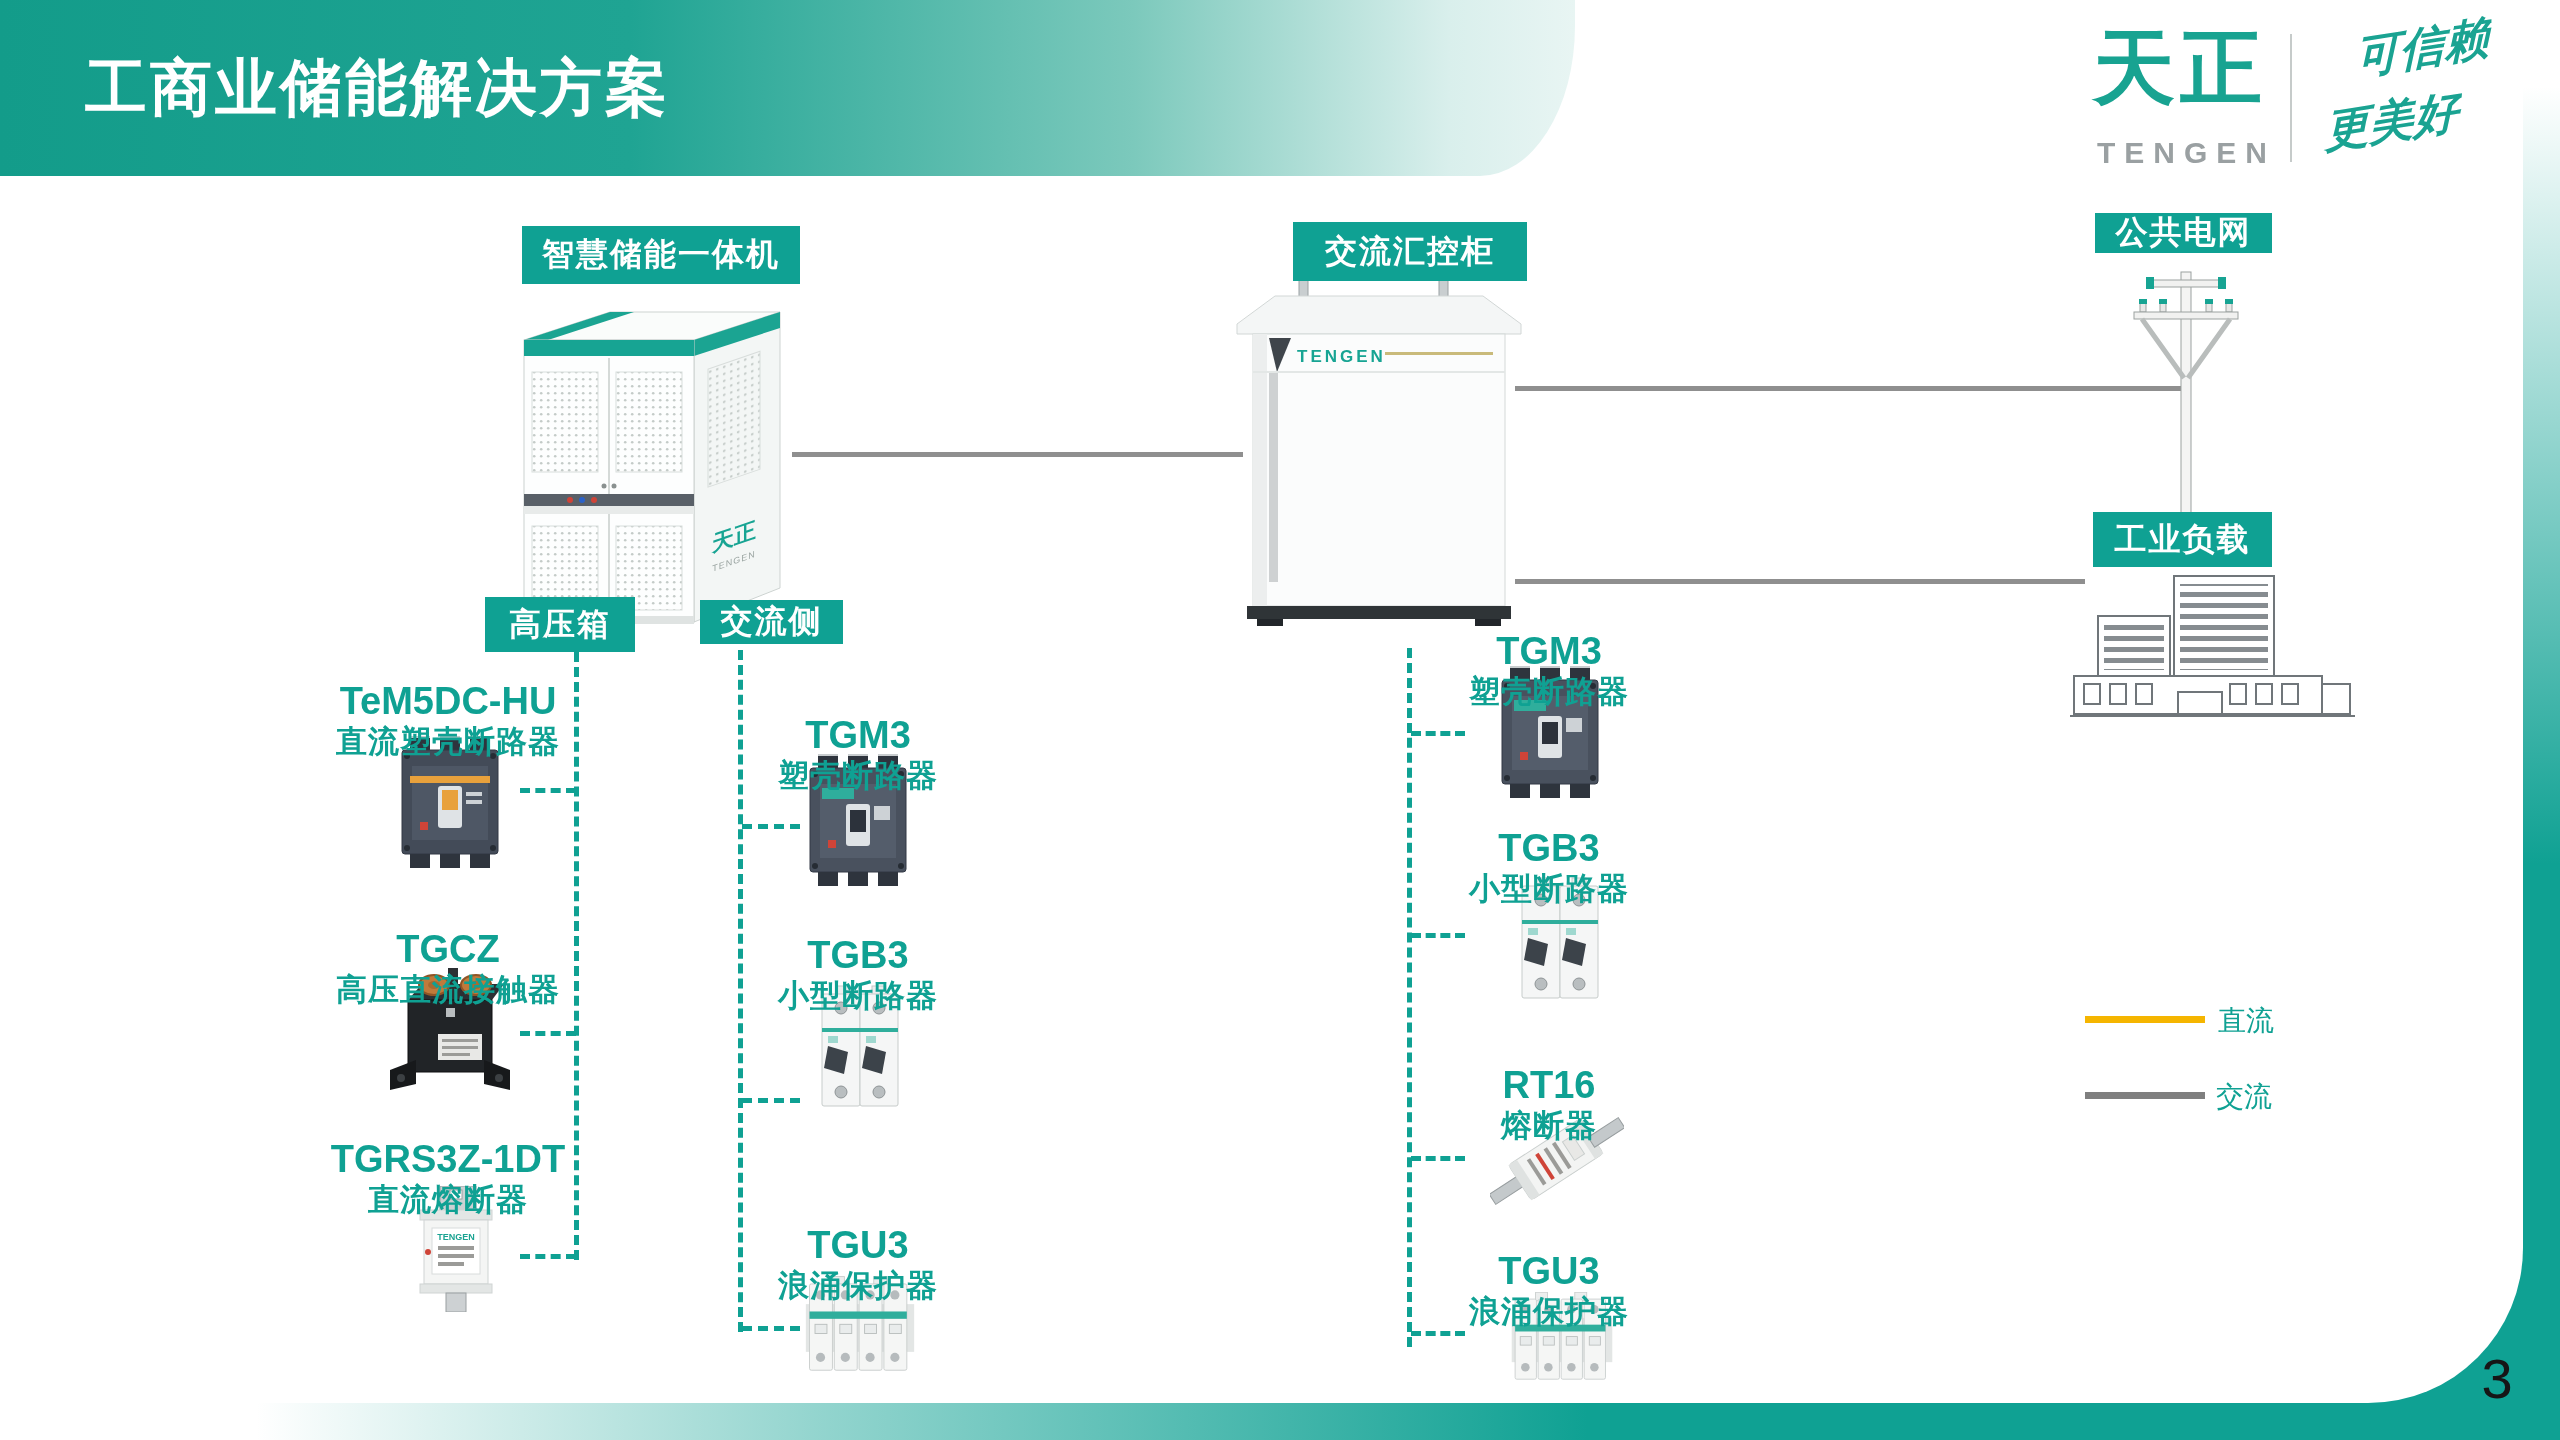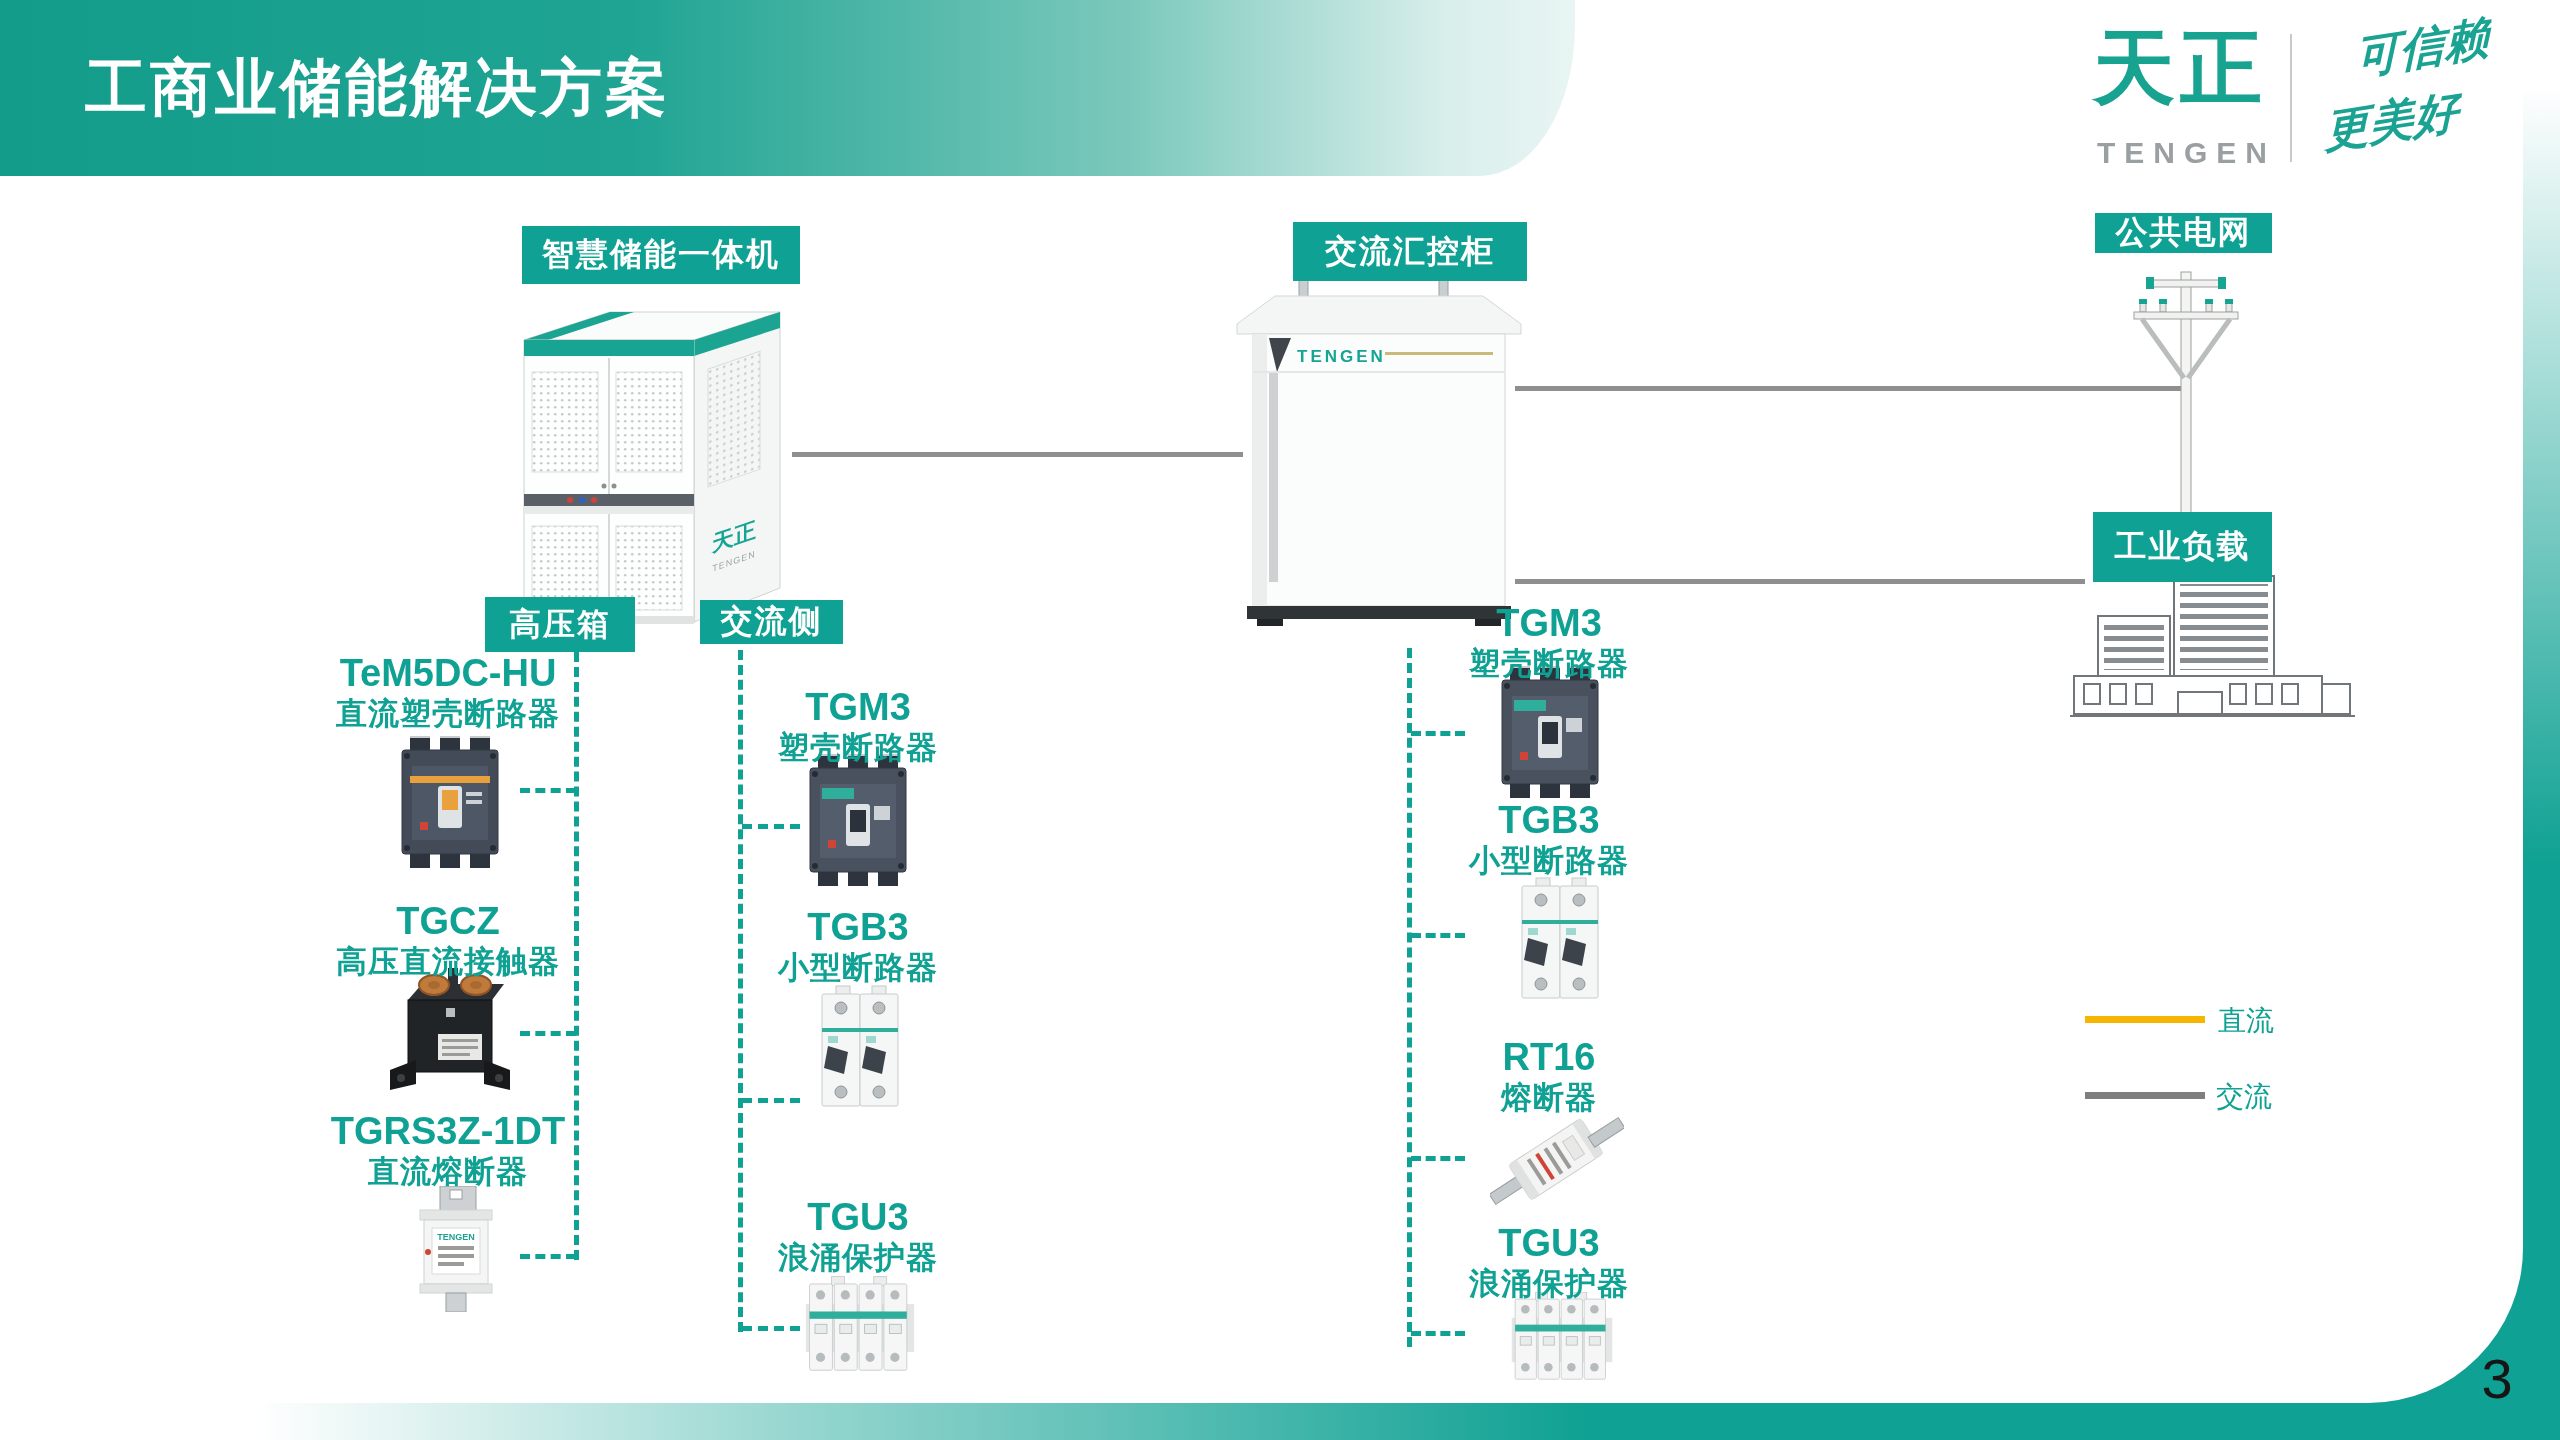--- a/index.html
+++ b/index.html
@@ -19,21 +19,21 @@
   .slogan .s1{font-size:45px;margin-left:42px;transform:skewX(-8deg);}
   .slogan .s2{font-size:45px;margin-top:8px;transform:skewX(-8deg);}
   
   .label-box{position:absolute;background:#0FA193;color:#fff;font-weight:bold;font-size:32px;letter-spacing:2px;
     display:flex;align-items:center;justify-content:center;z-index:5;}
   
   .grayline{position:absolute;height:5px;background:#8F8F8F;z-index:1;}
   .vdash{position:absolute;width:0;border-left:5px dashed #0FA193;z-index:2;}
   .hdash{position:absolute;height:0;border-top:5px dashed #0FA193;z-index:2;}
   
-  .ptitle{position:absolute;width:320px;text-align:center;color:#0FA193;font-weight:bold;line-height:1.15;z-index:3;}
+  .ptitle{position:absolute;width:320px;text-align:center;color:#0FA193;font-weight:bold;line-height:1.15;z-index:3;margin-top:28px;}
   .ptitle .model{font-size:38px;}
   .ptitle .pname{font-size:31px;letter-spacing:1px;}
   .illus{position:absolute;z-index:2;}
   
   .legend-line{position:absolute;height:7px;z-index:3;}
   .legend-text{position:absolute;font-size:28px;font-weight:normal;color:#0FA193;z-index:3;}
   
   .right-strip{position:absolute;right:0;top:0;width:37px;height:100%;z-index:4;
     background:linear-gradient(to bottom,rgba(15,161,147,0) 6%,rgba(15,161,147,.35) 25%,#0FA193 60%);}
   .bottom-strip{position:absolute;left:0;bottom:0;width:100%;height:37px;z-index:4;
@@ -87,21 +87,21 @@
 
   <div class="vdash" style="left:1407px;top:648px;height:699px;"></div>
   <div class="hdash" style="left:1411px;top:731px;width:54px;"></div>
   <div class="hdash" style="left:1411px;top:933px;width:54px;"></div>
   <div class="hdash" style="left:1411px;top:1156px;width:54px;"></div>
   <div class="hdash" style="left:1411px;top:1331px;width:54px;"></div>
 
   <div class="label-box" style="left:522px;top:226px;width:278px;height:58px;">智慧储能一体机</div>
   <div class="label-box" style="left:1293px;top:222px;width:234px;height:59px;">交流汇控柜</div>
   <div class="label-box" style="left:2095px;top:213px;width:177px;height:40px;">公共电网</div>
-  <div class="label-box" style="left:2093px;top:512px;width:179px;height:70px;">工业负载</div>
+  <div class="label-box" style="left:2093px;top:512px;width:179px;height:55px;">工业负载</div>
   <div class="label-box" style="left:485px;top:597px;width:150px;height:55px;">高压箱</div>
   <div class="label-box" style="left:700px;top:600px;width:143px;height:44px;">交流侧</div>
 
   <svg class="illus" style="left:518px;top:286px;" width="284" height="352" viewBox="0 0 284 352">
     <polygon points="176,54 262,26 262,302 176,336" fill="#f3f6f5" stroke="#cdd3d1"></polygon>
     <polygon points="6,54 92,26 262,26 176,54" fill="#fafcfb" stroke="#cdd3d1"></polygon>
     <polygon points="6,54 92,26 116,26 30,54" fill="#1BA492"></polygon>
     <polygon points="176,54 262,26 262,42 176,70" fill="#1BA492"></polygon>
     <rect x="6" y="54" width="170" height="282" fill="#fdfefe" stroke="#ccd2d0"></rect>
     <rect x="6" y="54" width="170" height="16" fill="#17A493"></rect>

